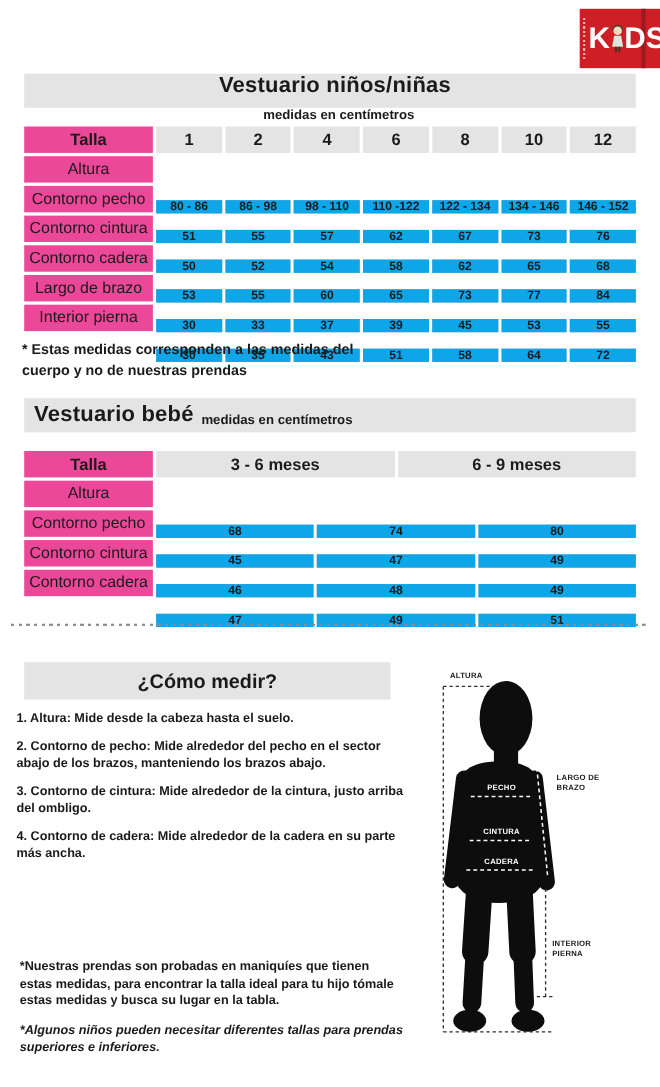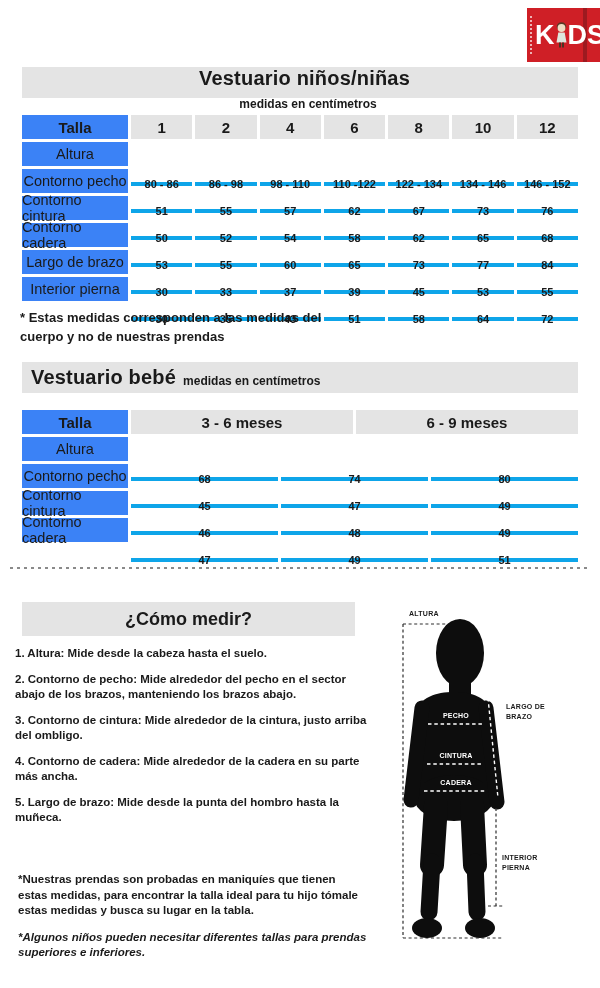--- a/index.html
+++ b/index.html
@@ -21,24 +21,24 @@
          display:flex; align-items:center; padding-left:9px; }
   .bar h2 { font-size:20px; font-weight:bold; letter-spacing:.2px; }
   .bar .sub { font-size:12px; font-weight:bold; margin-left:7px; margin-top:7px; }
   .bar1 { top:67px;flex-direction:column; } .bar2 { top:362px; }
 
   
   .tbl { position:absolute; left:22px; width:556px; display:flex; flex-direction:column; gap:3px; }
   .tbl1 { top:115px; } .tbl2 { top:410px; }
   .trow { display:flex; gap:3px; height:24px; }
   .tc { display:flex; align-items:center; justify-content:center; }
-  .lbl { width:106px; flex:none; background:#3b82f6; font-size:14.5px; }
+  .lbl { width:117px; flex:none; background:#ec4899; font-size:14.5px; }
   .hd  { background:#e4e4e4; font-weight:bold; font-size:15px; flex:1; }
   .lblhd { font-weight:bold; font-size:15px; }
-  .v   { flex:1; background:#a3a3a3; border:2px solid #0ea5e9; font-weight:bold; font-size:11px;margin-top:40px; }
+  .v   { flex:1; background:#a3a3a3; border:6px solid #0ea5e9; font-weight:bold; font-size:11px;margin-top:40px; }
 
   
   .note1 { position:absolute; left:20px; top:308px; width:345px;
            font-size:13px; font-weight:bold; line-height:19px; }
   .divider { position:absolute; left:10px; top:567px; width:577px; height:2px;
              background:repeating-linear-gradient(90deg,#8a8a8a 0 3px,transparent 3px 7px); }
   .howto-bar { position:absolute; left:22px; top:602px; width:333px; height:34px; background:#e4e4e4;
                display:flex; align-items:center; justify-content:center; }
   .howto-bar h2 { font-size:18px; font-weight:bold; }
   .steps { position:absolute; left:15px; top:646px; width:354px; }
@@ -193,21 +193,20 @@
 
   <div class="howto-bar">
     <h2>¿Cómo medir?</h2>
   </div>
 
   <div class="steps">
     <p>1. Altura: Mide desde la cabeza hasta el suelo.</p>
     <p>2. Contorno de pecho: Mide alrededor del pecho en el sector abajo de los brazos, manteniendo los brazos abajo.</p>
     <p>3. Contorno de cintura: Mide alrededor de la cintura, justo arriba del ombligo.</p>
     <p>4. Contorno de cadera: Mide alrededor de la cadera en su parte más ancha.</p>
-    <p>5. Largo de brazo: Mide desde la punta del hombro hasta la muñeca.</p>
   </div>
 
   <div class="bnotes">
     <p>*Nuestras prendas son probadas en maniquíes que tienen estas medidas, para encontrar la talla ideal para tu hijo tómale estas medidas y busca su lugar en la tabla.</p>
     <p class="it">*Algunos niños pueden necesitar diferentes tallas para prendas superiores e inferiores.</p>
   </div>
 
   <svg class="fig" viewBox="0 0 215 388" width="215" height="388">
 
     <g stroke="#2e2e2e" stroke-width="1.2" stroke-dasharray="3 2.6">

